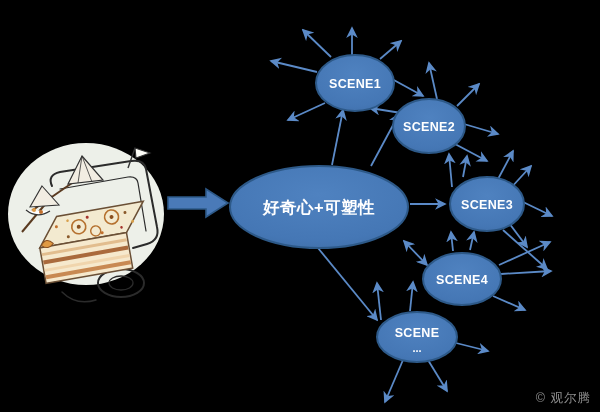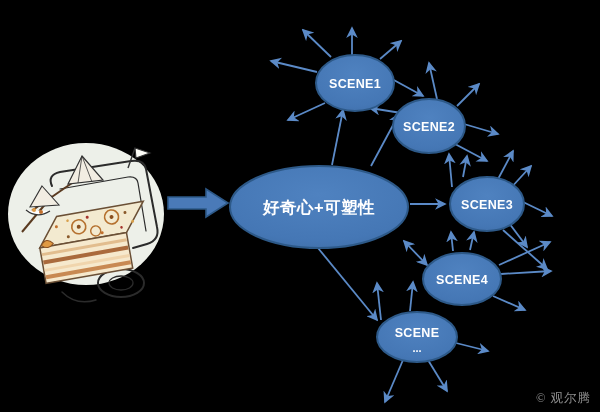--- a/index.html
+++ b/index.html
@@ -9,21 +9,21 @@
   .node-label{fill:#ffffff;font-family:"Liberation Sans",sans-serif;font-weight:bold;
               font-size:12.5px;text-anchor:middle;letter-spacing:.3px;}
   .node-sublabel{fill:#ffffff;font-family:"Liberation Sans",sans-serif;font-weight:bold;
               font-size:11px;text-anchor:middle;}
   .center-label{fill:#ffffff;font-family:"Liberation Sans",sans-serif;font-weight:bold;
               font-size:16.5px;text-anchor:middle;letter-spacing:.5px;}
   .ar{stroke:#5b8ac7;stroke-width:1.8;fill:none;}
   .node{fill:url(#nodeGrad);stroke:#2d5988;stroke-width:2;}
   .sketch{stroke:#2b2b2b;fill:none;stroke-linecap:round;stroke-linejoin:round;}
   .watermark{position:absolute;right:9px;bottom:5px;color:#8f8f8f;font-size:12.5px;
-             font-family:Liberation Serif, serif;letter-spacing:1px;}
+             font-family:Liberation Sans, sans-serif;letter-spacing:1px;}
 </style>
 </head>
 <body>
 
 <div class="stage">
 <svg width="600" height="412" viewBox="0 0 600 412">
   <defs>
     <radialGradient id="nodeGrad" cx="50%" cy="35%" r="80%">
       <stop offset="0%" stop-color="#4f82c0"></stop>
       <stop offset="70%" stop-color="#4577b5"></stop>

